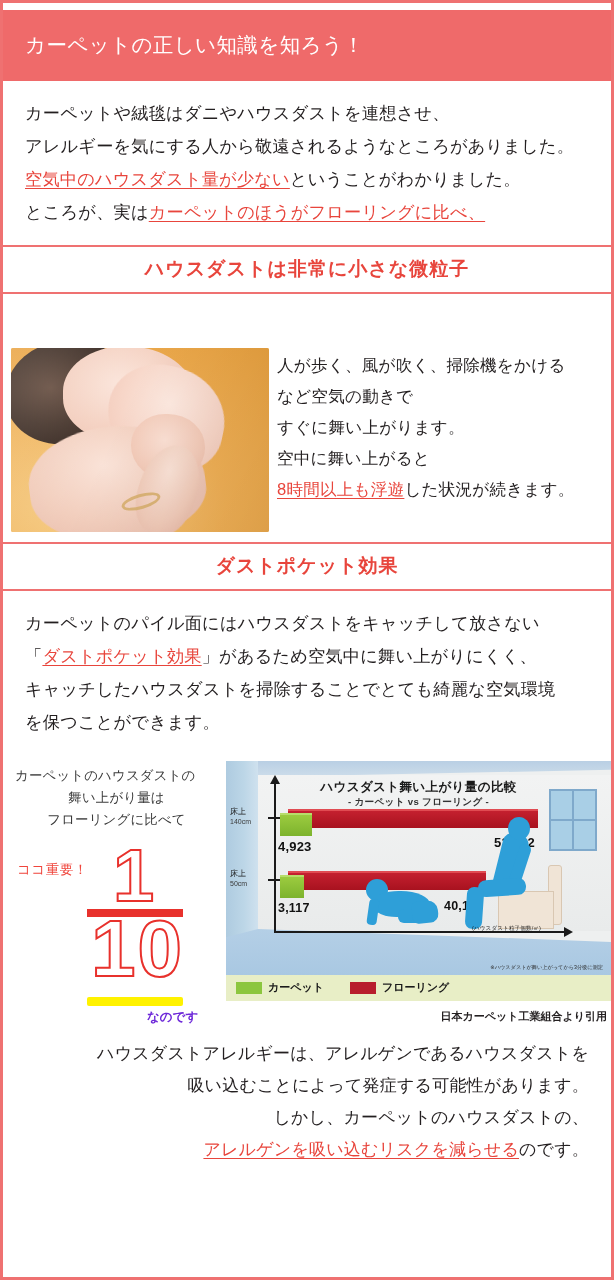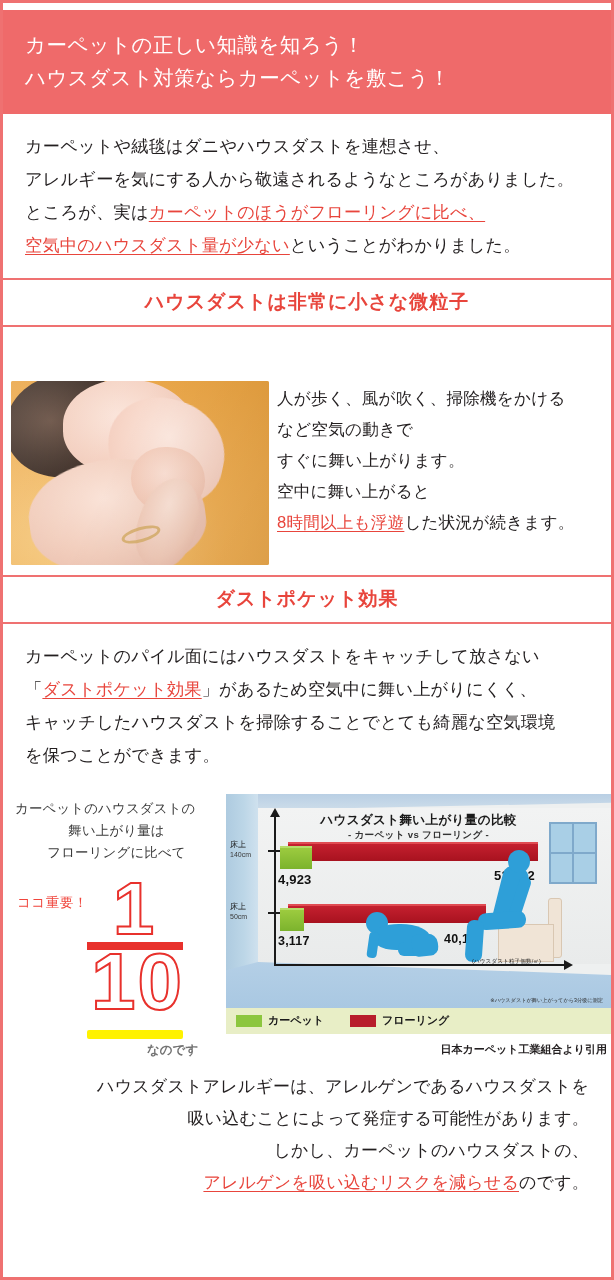--- a/index.html
+++ b/index.html
@@ -192,21 +192,21 @@
     background: #e8312c;
   }
   .frac-yellow {
     position: absolute; left: 78px; top: 164px;
     width: 96px; height: 9px;
     background: #fff200;
     border-radius: 2px;
   }
   .nanodesu {
     position: absolute; left: 138px; top: 176px;
-    color: #737373; font-size: 12.5px; font-weight: 700;
+    color: #6d28d9; font-size: 12.5px; font-weight: 700;
   }
 
   
   .chart-col {
     flex: 1;
     padding-left: 2px;
   }
   .chart-figure {
     width: 404px;
     position: relative;
@@ -418,28 +418,27 @@
   .tail-block { padding: 10px 22px 14px 22px; text-align: right; }
   .tail-block .para-line { font-size: 17px; line-height: 32px; }
 </style>
 </head>
 <body>
 
 <div class="page">
 
   <div class="banner">
     <div class="banner-line">カーペットの正しい知識を知ろう！</div>
-    <div class="banner-line">ハウスダスト対策ならカーペットを敷こう！</div>
   </div>
 
   <div class="block">
     <div class="para-line">カーペットや絨毯はダニやハウスダストを連想させ、</div>
     <div class="para-line">アレルギーを気にする人から敬遠されるようなところがありました。</div>
+    <div class="para-line"><span class="em-red">空気中のハウスダスト量が少ない</span><span>ということがわかりました。</span></div>
     <div class="para-line"><span>ところが、実は</span><span class="em-red">カーペットのほうがフローリングに比べ、</span></div>
-    <div class="para-line"><span class="em-red">空気中のハウスダスト量が少ない</span><span>ということがわかりました。</span></div>
   </div>
 
   <div class="sec-head">
     <span>ハウスダストは非常に小さな微粒子</span>
   </div>
 
   <div class="photo-row">
     <div class="photo">
       <div class="blanket"></div>
       <div class="hair"></div>

